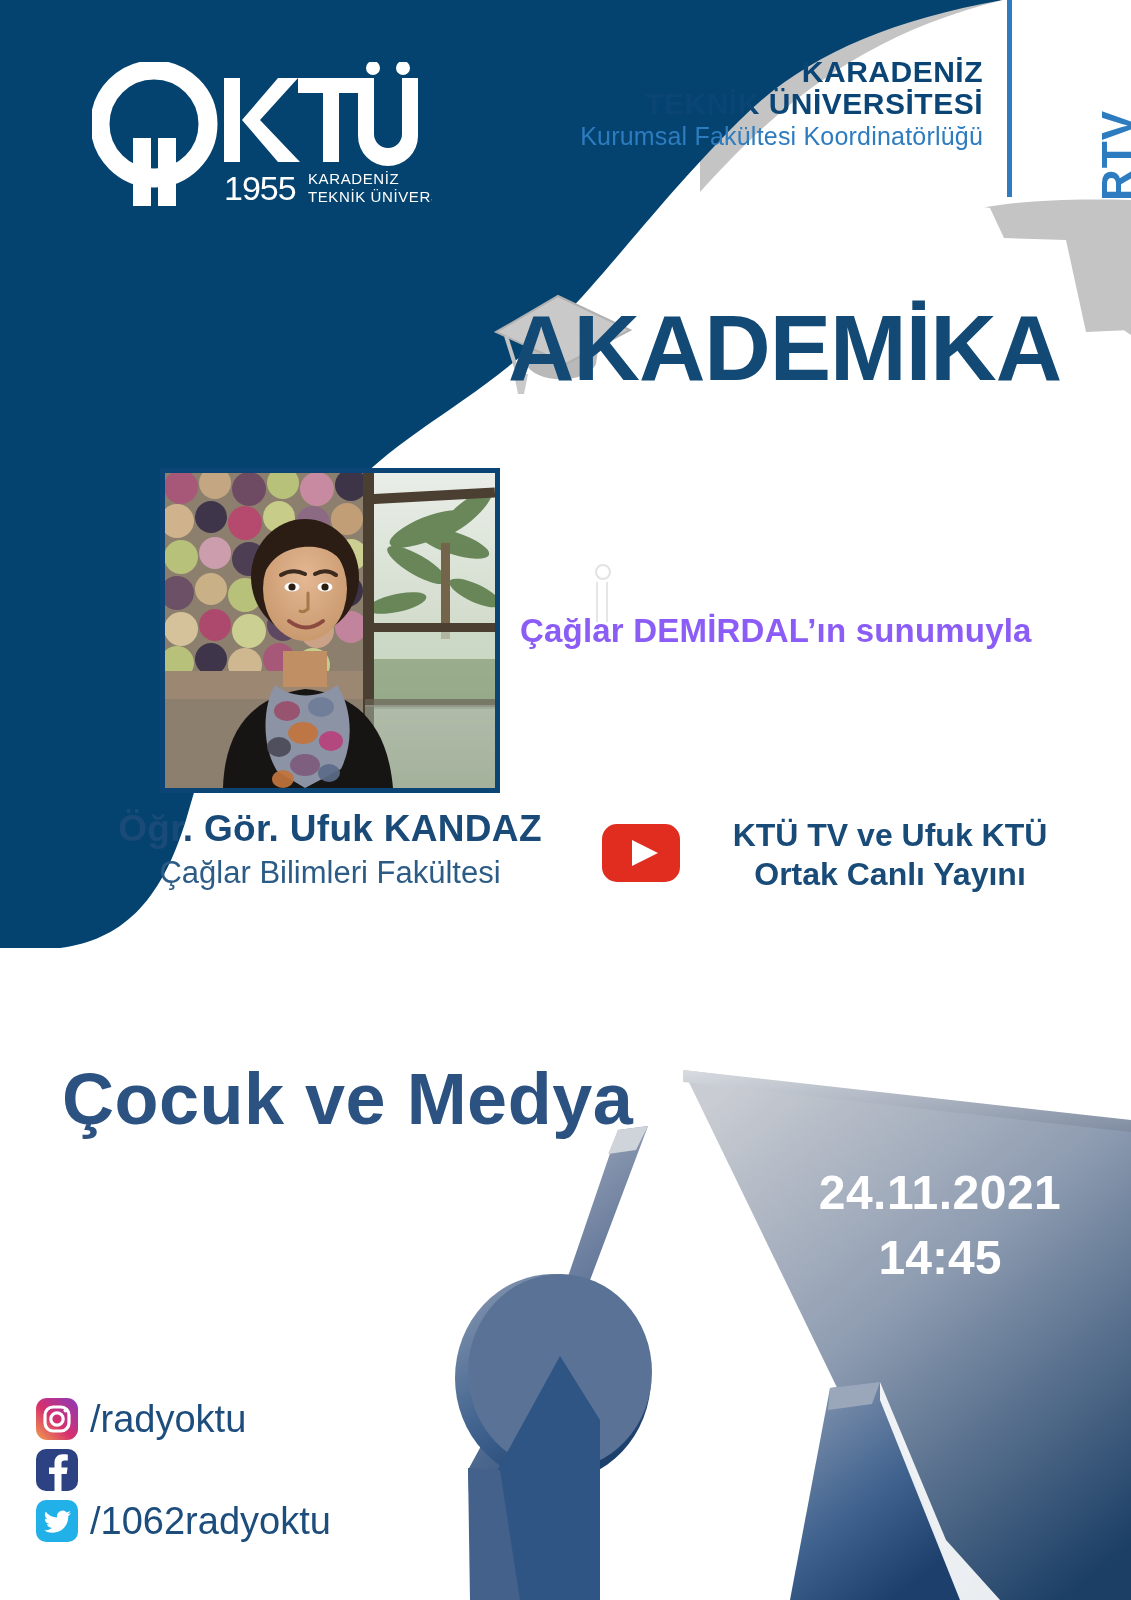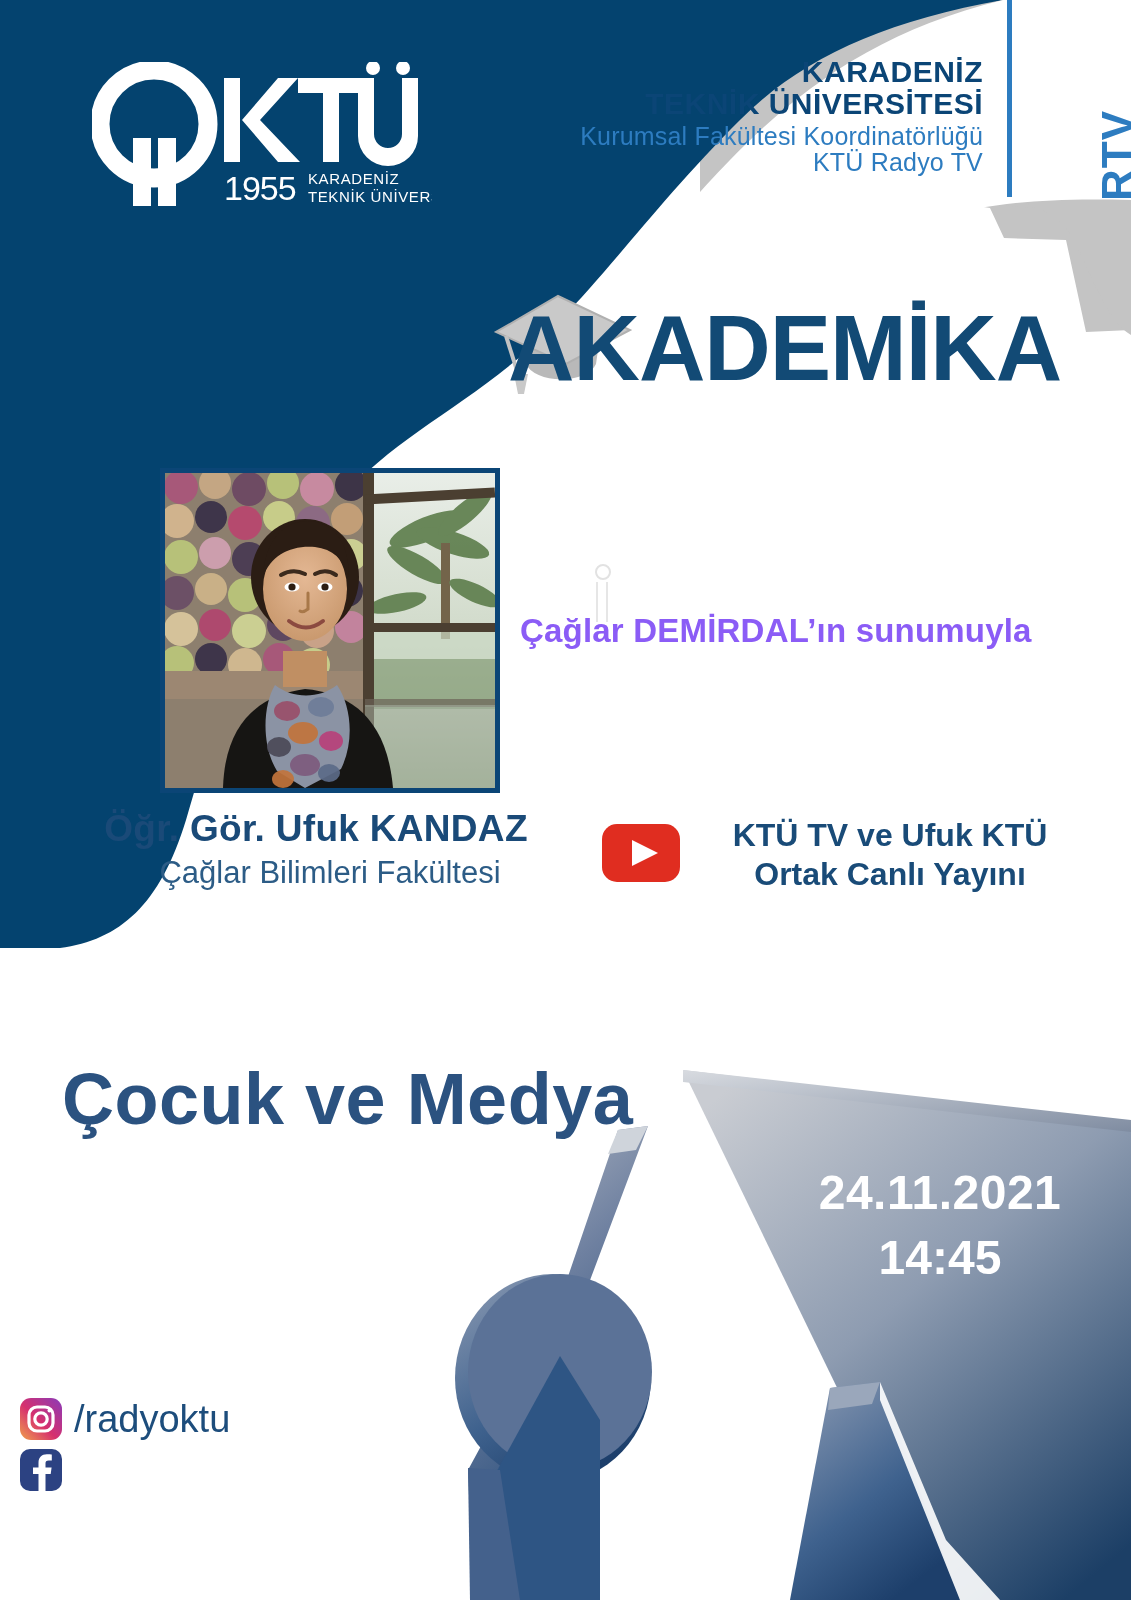--- a/index.html
+++ b/index.html
@@ -116,21 +116,21 @@
     border: 5px solid #0b4576;
     box-sizing: border-box;
     overflow: hidden;
     background: #6a6456;
   }
   .photo-svg { display: block; width: 100%; height: 100%; }
 
   
   .speaker-name {
     position: absolute;
-    left: 46px;
+    left: 60px;
     top: 808px;
     width: 540px;
     text-align: center;
     font-size: 37px;
     font-weight: bold;
     color: #1a4a78;
     letter-spacing: 0.3px;
   }
   .speaker-faculty {
     position: absolute;
@@ -212,21 +212,21 @@
   }
   .time-text {
     font-size: 48px;
     font-weight: bold;
     margin-top: 10px;
   }
 
   
   .social-block {
     position: absolute;
-    left: 20px;
+    left: 36px;
     top: 1395px;
     z-index: 7;
     text-align: center;
   }
   .social-row {
     display: flex;
     align-items: center;
     height: 47px;
     margin-bottom: 4px;
   }
@@ -333,21 +333,20 @@
     </g>
     <text x="132" y="138" fill="#ffffff" font-family="Liberation Sans, sans-serif" font-size="34" letter-spacing="-1">1955</text>
     <text x="216" y="122" fill="#ffffff" font-family="Liberation Sans, sans-serif" font-size="15" letter-spacing="0.6">KARADENİZ</text>
     <text x="216" y="140" fill="#ffffff" font-family="Liberation Sans, sans-serif" font-size="15" letter-spacing="0.6">TEKNİK ÜNİVERSİTESİ</text>
   </svg>
 
   <div class="header-text">
     <div class="header-line1">KARADENİZ</div>
     <div class="header-line2">TEKNİK ÜNİVERSİTESİ</div>
     <div class="header-line3">Kurumsal Fakültesi Koordinatörlüğü</div>
-    <div class="header-line4">KTÜ Radyo TV</div>
   </div>
   <div class="header-divider"></div>
   <div class="rtv-mark">RTV</div>
 
   <div class="akademika-wrap">
     <svg class="grad-cap" viewBox="0 0 160 120">
 
       <path d="M 46 48 L 120 48 L 116 76 a36 20 0 0 1 -70 0 Z" fill="#b9b9b9"></path>
 
       <polygon points="78,8 150,42 86,76 16,44" fill="#c9c9c9" stroke="#b0b0b0" stroke-width="2"></polygon>
@@ -516,16 +515,30 @@
     </div>
 
     <div class="social-row">
       <svg class="social-icon" viewBox="0 0 42 42">
         <rect x="0" y="0" width="42" height="42" rx="10" ry="10" fill="#2c4282"></rect>
         <path d="M 25.5 42 V 25 h 5.2 l 0.9 -6.4 h -6.1 v -4.1 c 0 -1.85 0.6 -3.1 3.3 -3.1 h 3 V 5.6
                  c -0.6 -0.08 -2.6 -0.26 -5 -0.26 c -5 0 -8.3 3 -8.3 8.5 v 4.76 H 13 V 25 h 5.5 V 42 Z" fill="#ffffff"></path>
       </svg>
     </div>
 
+    <div class="social-row">
+      <svg class="social-icon" viewBox="0 0 42 42">
+        <rect x="0" y="0" width="42" height="42" rx="10" ry="10" fill="#22b0e8"></rect>
+        <path d="M 35 13.3 a 11 11 0 0 1 -3.2 0.9 a 5.6 5.6 0 0 0 2.45 -3.1
+                 a 11.2 11.2 0 0 1 -3.55 1.35 a 5.58 5.58 0 0 0 -9.5 5.1
+                 a 15.85 15.85 0 0 1 -11.5 -5.83 a 5.58 5.58 0 0 0 1.73 7.45
+                 a 5.5 5.5 0 0 1 -2.53 -0.7 v 0.07 a 5.58 5.58 0 0 0 4.47 5.47
+                 a 5.6 5.6 0 0 1 -2.52 0.1 a 5.59 5.59 0 0 0 5.21 3.88
+                 a 11.2 11.2 0 0 1 -6.93 2.39 a 11.4 11.4 0 0 1 -1.33 -0.08
+                 a 15.8 15.8 0 0 0 8.55 2.5 c 10.26 0 15.87 -8.5 15.87 -15.87
+                 v -0.72 A 11.3 11.3 0 0 0 35 13.3 Z" fill="#ffffff"></path>
+      </svg>
+      <span class="social-handle">/1062radyoktu</span>
+    </div>
 
   </div>
 
 </div>
 
 </body></html>

